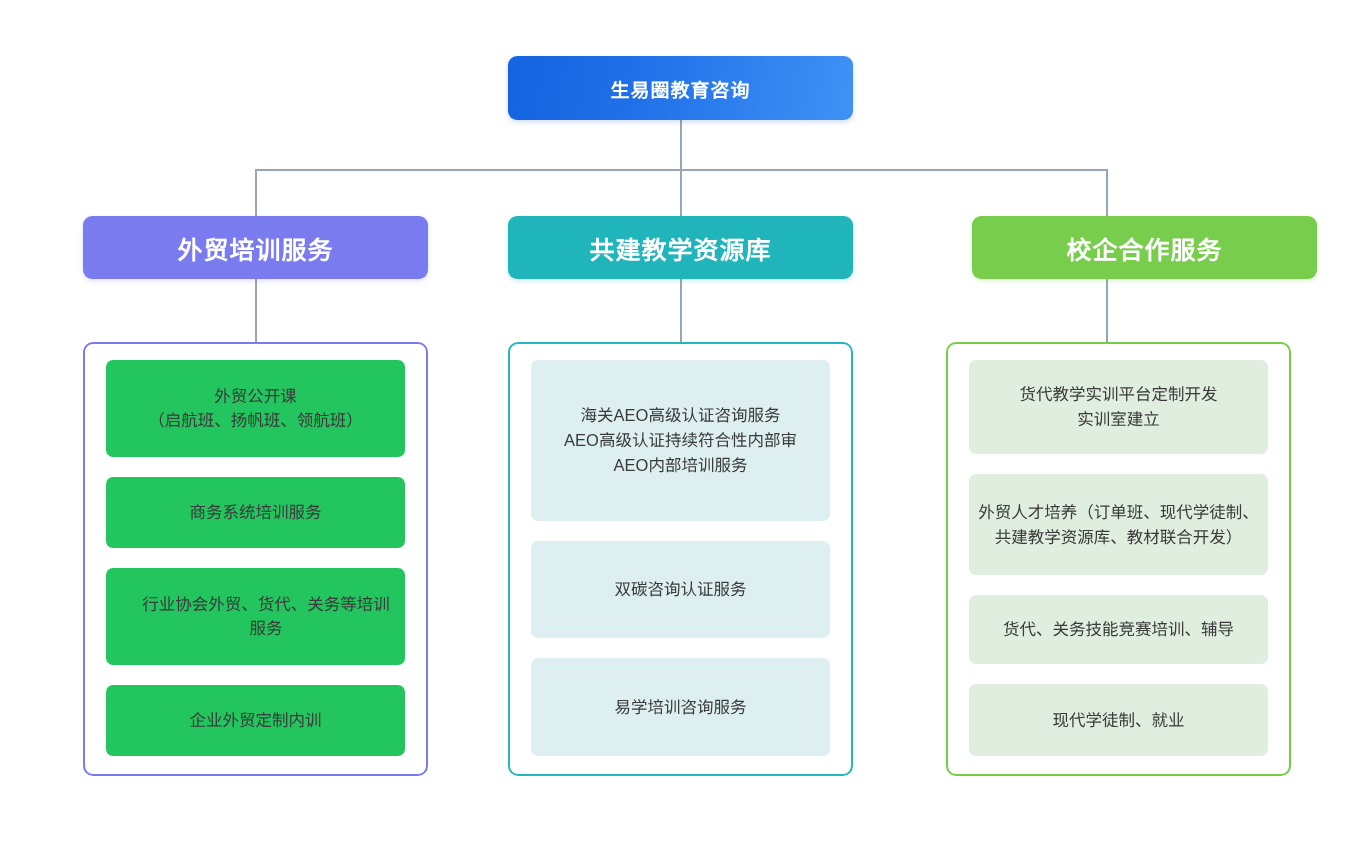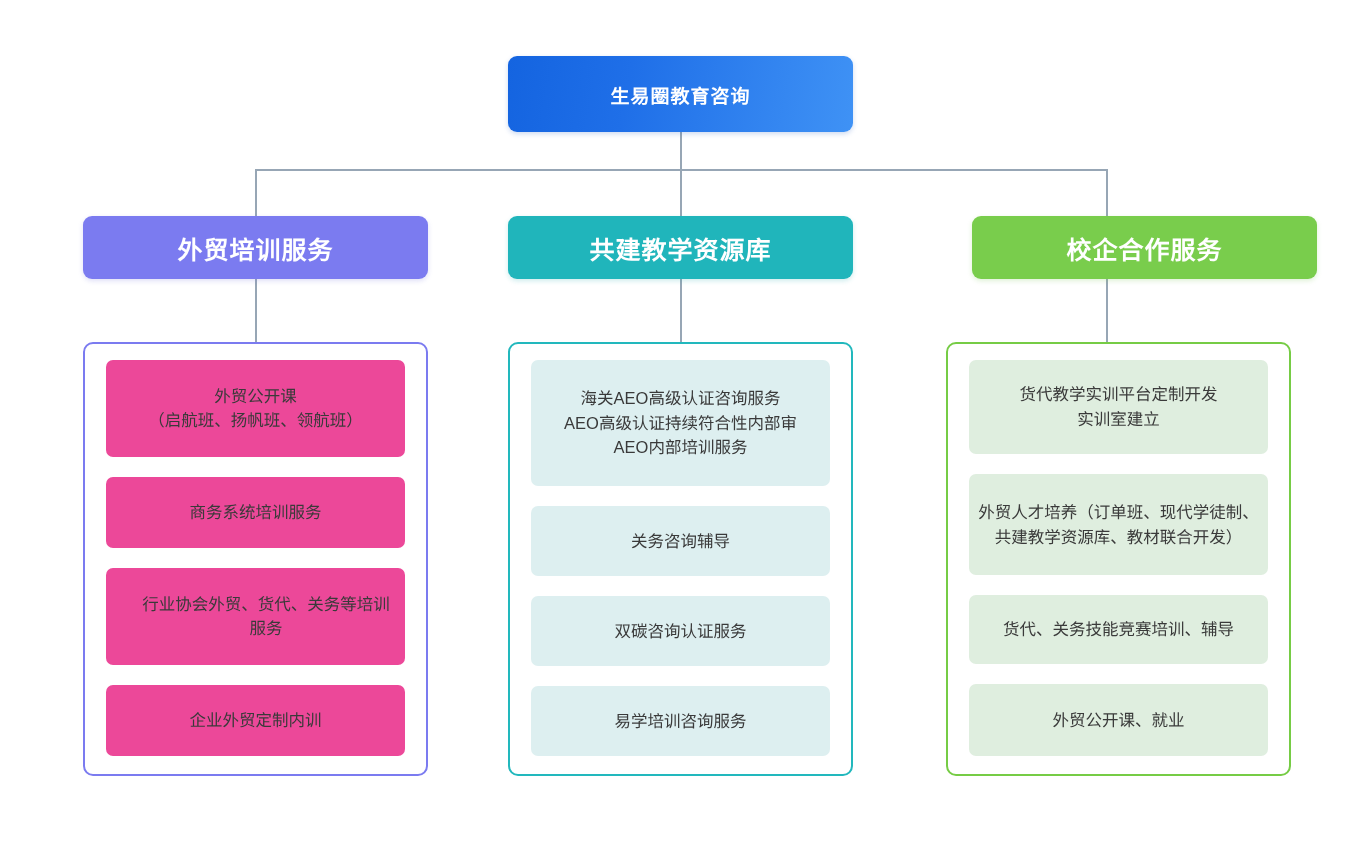--- a/index.html
+++ b/index.html
@@ -39,21 +39,21 @@
   }
   .conn-v { width: 1.6px; }
   .conn-h { height: 1.6px; }
 
   
   .root-node {
     position: absolute;
     left: 508px;
     top: 56px;
     width: 345px;
-    height: 76px;
+    height: 64px;
     border-radius: 9px;
     background: linear-gradient(100deg, #1464e0 0%, #1f6fe8 35%, #3f92f5 100%);
     box-shadow: 0 2px 5px rgba(30, 90, 190, 0.22);
     display: flex;
     align-items: center;
     justify-content: center;
     color: #ffffff;
     font-size: 19px;
     font-weight: bold;
     letter-spacing: 1px;
@@ -108,21 +108,21 @@
     align-items: center;
     justify-content: center;
     text-align: center;
     font-size: 16.5px;
     line-height: 1.5;
     color: #3a3a3a;
     padding: 10px 8px;
     white-space: pre-line;
     flex: 1 1 auto;
   }
-  .branch.b0 .leaf { background: #ec4899; }
+  .branch.b0 .leaf { background: #22c55e; }
   .branch.b1 .leaf { background: #ddeff0; }
   .branch.b2 .leaf { background: #dfeedf; }
 
   
   .branch.b0 .leaf:nth-child(1) { flex-grow: 1.03; }
   .branch.b0 .leaf:nth-child(2) { flex-grow: 1.00; }
   .branch.b0 .leaf:nth-child(3) { flex-grow: 1.00; padding-left: 29px; }
   .branch.b0 .leaf:nth-child(4) { flex-grow: 1.00; }
 
   .branch.b1 .leaf:nth-child(1) { flex-grow: 1.18; }
@@ -173,32 +173,31 @@
   </div>
 
   <div class="branch b1">
     <div class="branch-header">
       <span>共建教学资源库</span>
     </div>
     <div class="branch-body">
       <div class="leaf">海关AEO高级认证咨询服务
 AEO高级认证持续符合性内部审
 AEO内部培训服务</div>
-      <div class="leaf">关务咨询辅导</div>
       <div class="leaf">双碳咨询认证服务</div>
       <div class="leaf">易学培训咨询服务</div>
     </div>
   </div>
 
   <div class="branch b2">
     <div class="branch-header">
       <span>校企合作服务</span>
     </div>
     <div class="branch-body">
       <div class="leaf">货代教学实训平台定制开发
 实训室建立</div>
       <div class="leaf">外贸人才培养（订单班、现代学徒制、共建教学资源库、教材联合开发）</div>
       <div class="leaf">货代、关务技能竞赛培训、辅导</div>
-      <div class="leaf">外贸公开课、就业</div>
+      <div class="leaf">现代学徒制、就业</div>
     </div>
   </div>
 
 </div>
 
 </body></html>

